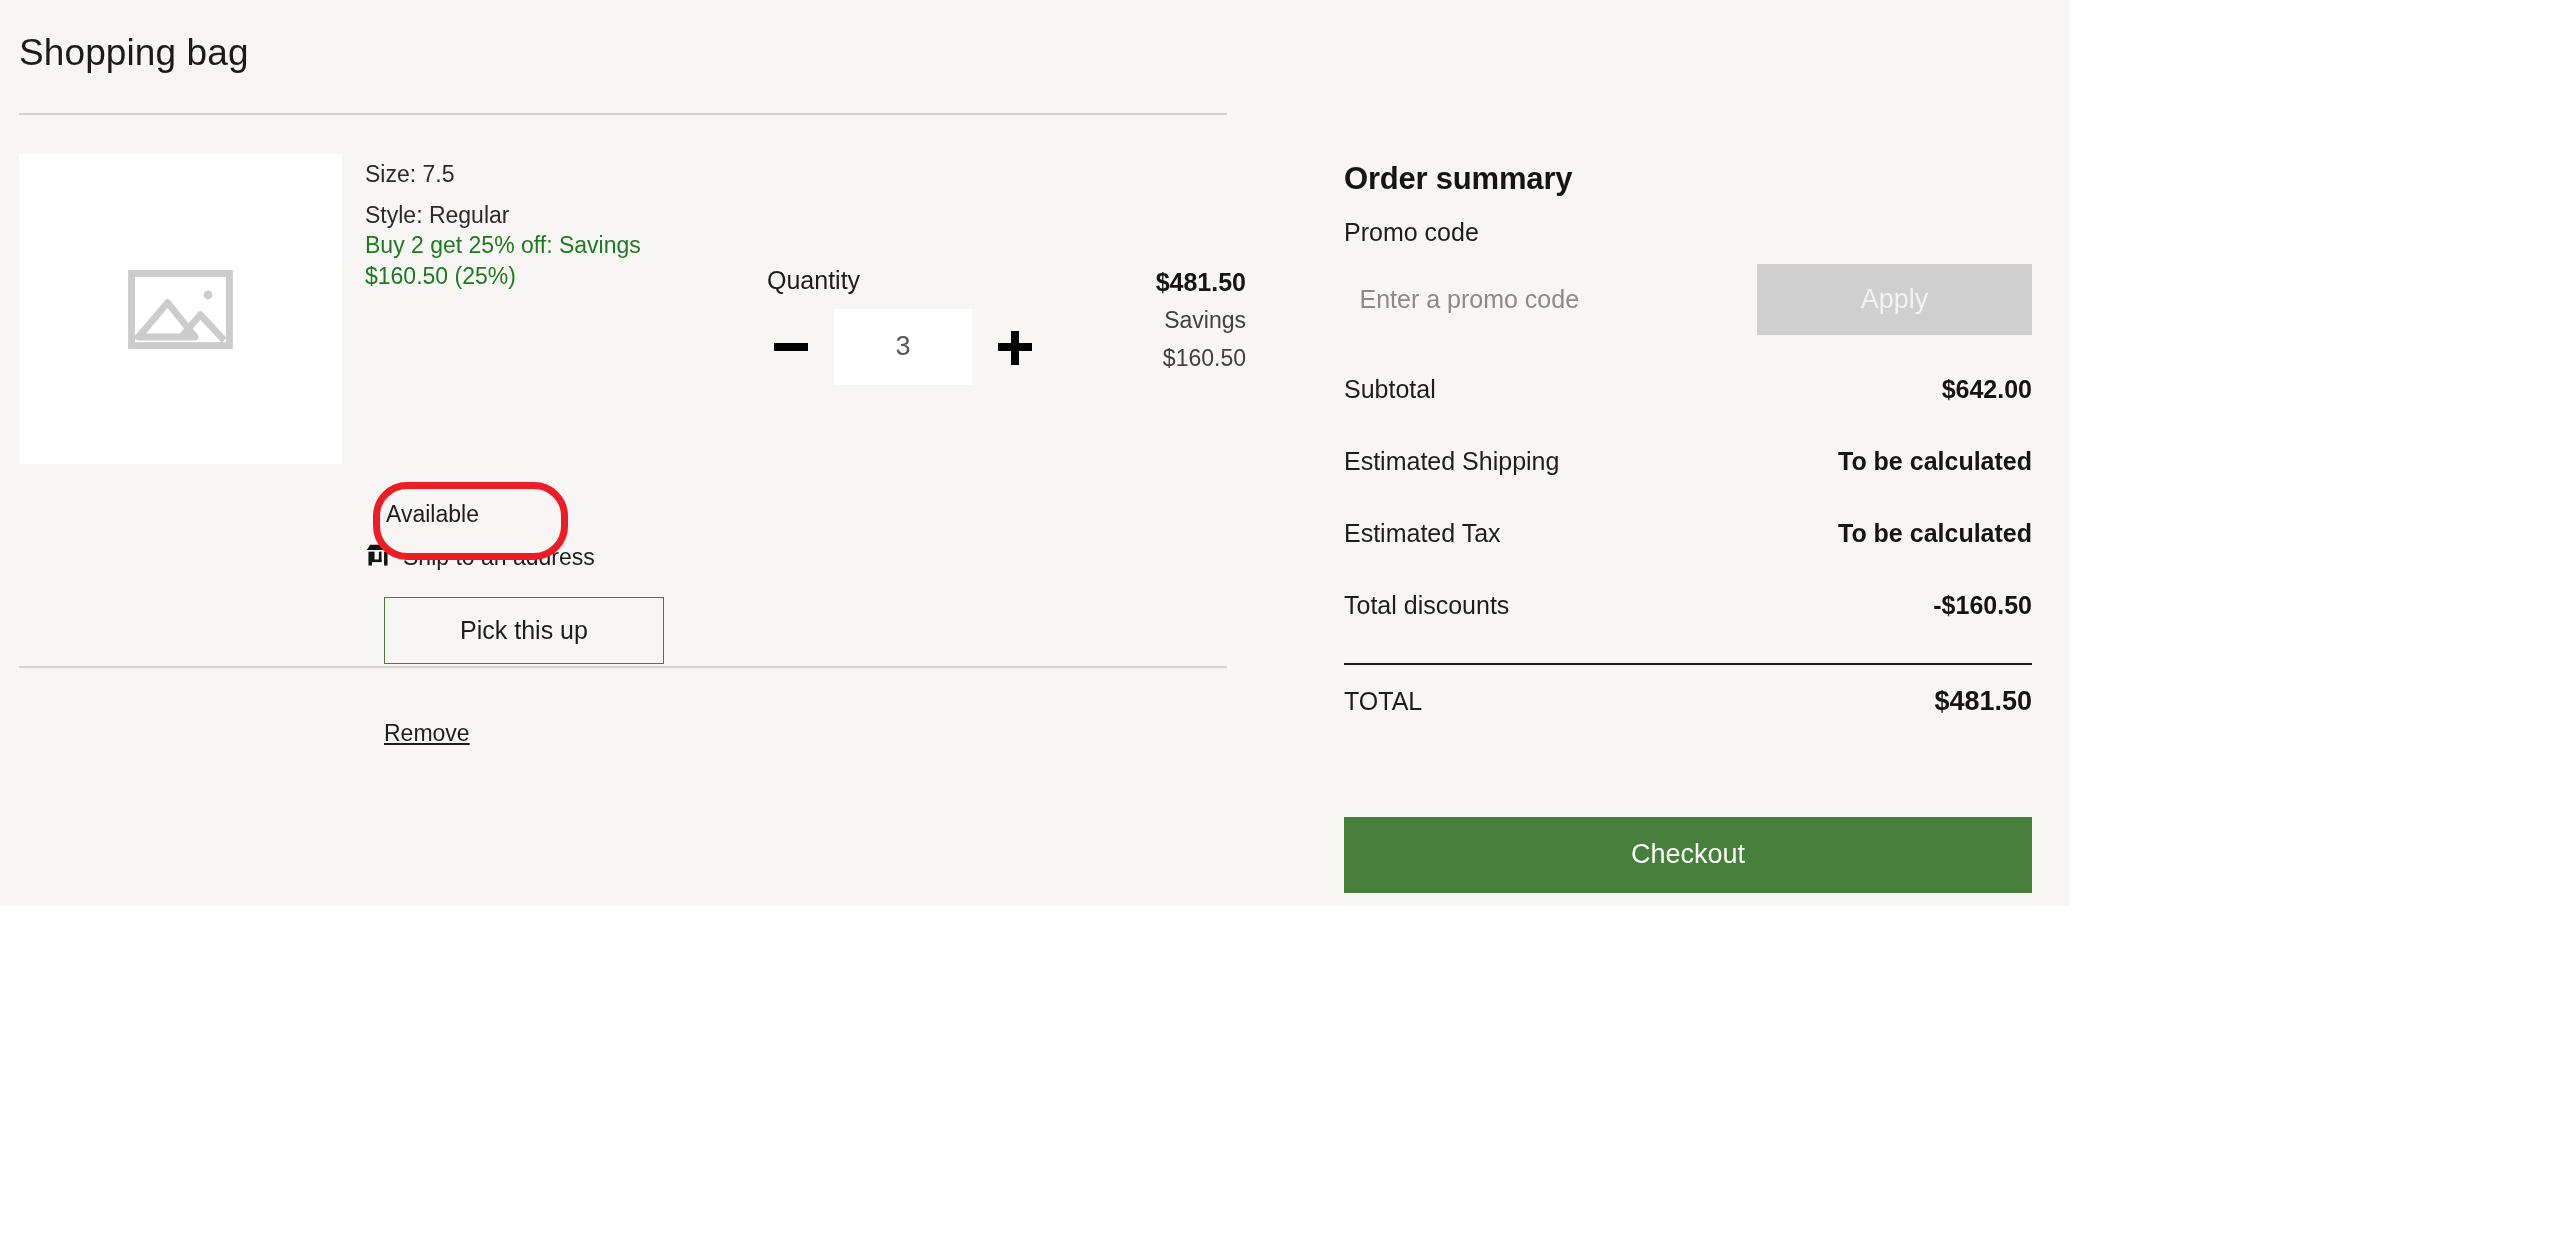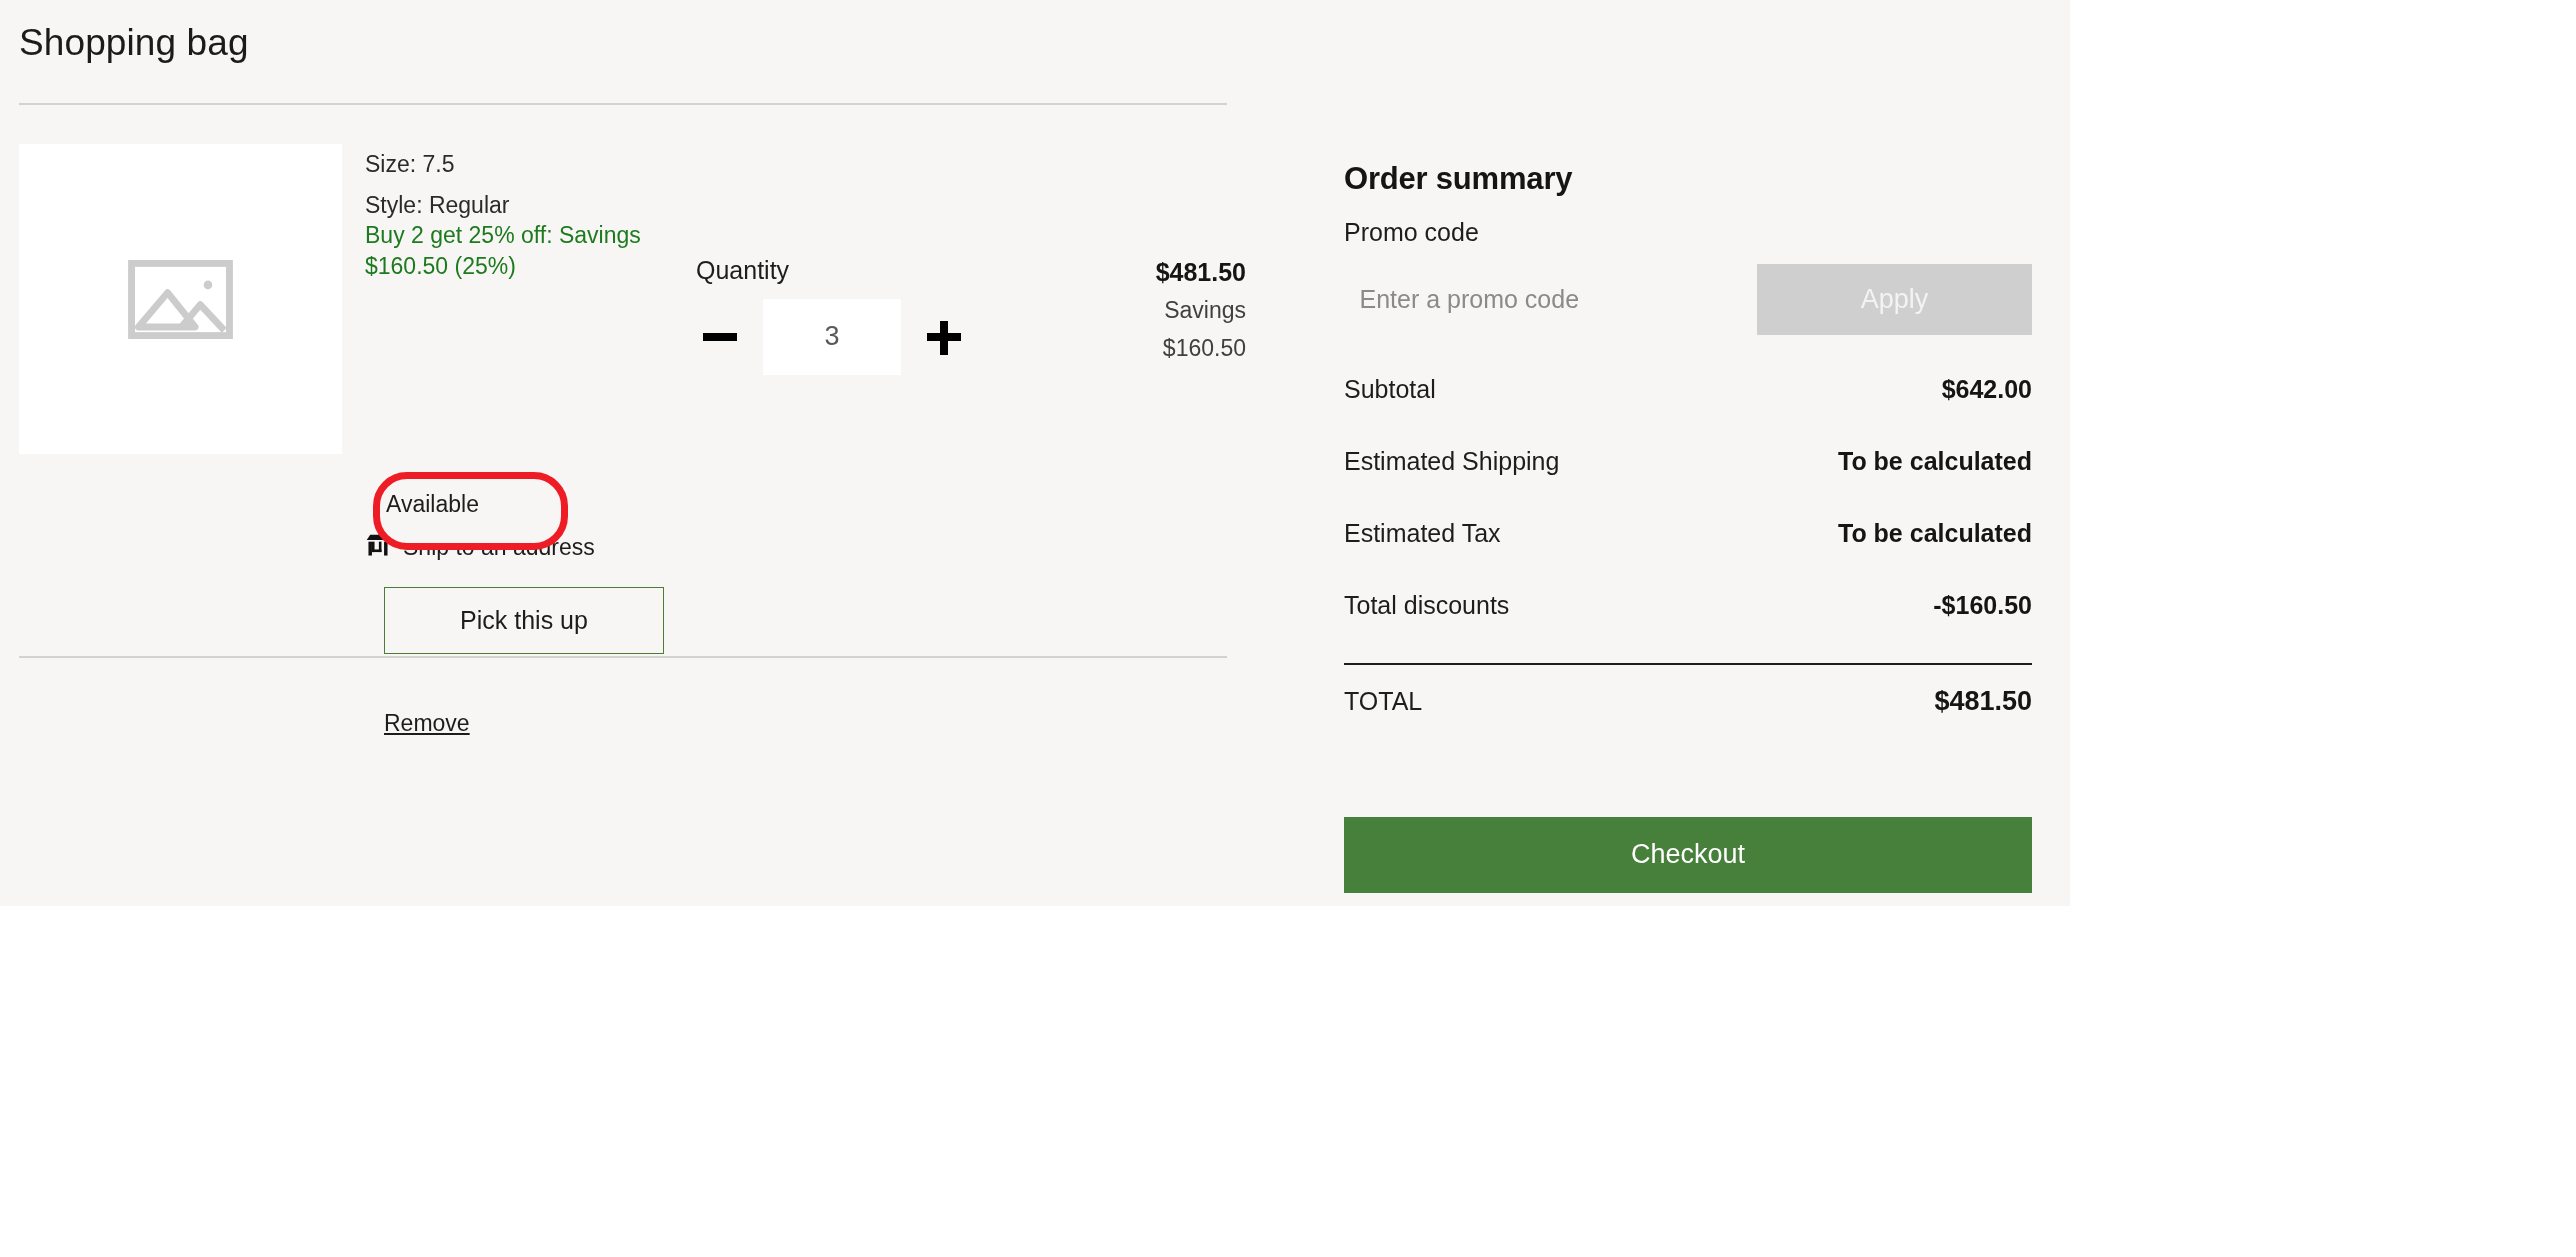--- a/index.html
+++ b/index.html
@@ -31,21 +31,21 @@
     left: 19px;
     top: 0;
     width: 1208px;
   }
   .bag-title {
     font-size: 37px;
     font-weight: 400;
     color: #1b1b1b;
     letter-spacing: 0.1px;
     margin: 0;
-    padding: 21px 0 0 0;
+    padding: 31px 0 0 0;
     line-height: 1.2;
   }
   .rule {
     height: 1.7px;
     background: #d2d2d0;
     width: 1208px;
     margin-top: 38px;
   }
   .rule.bottom {
     margin-top: 0;
@@ -153,21 +153,21 @@
     top: 605px;
     font-size: 23px;
     color: #1d1d1d;
     text-decoration: underline;
     cursor: pointer;
   }
 
   
   .qty-block {
     position: absolute;
-    left: 677px;
+    left: 748px;
     top: 151px;
     width: 284px;
   }
   .qty-label {
     font-size: 25px;
     color: #1d1d1d;
     margin-bottom: 13.8px;
   }
   .qty-controls {
     display: flex;

